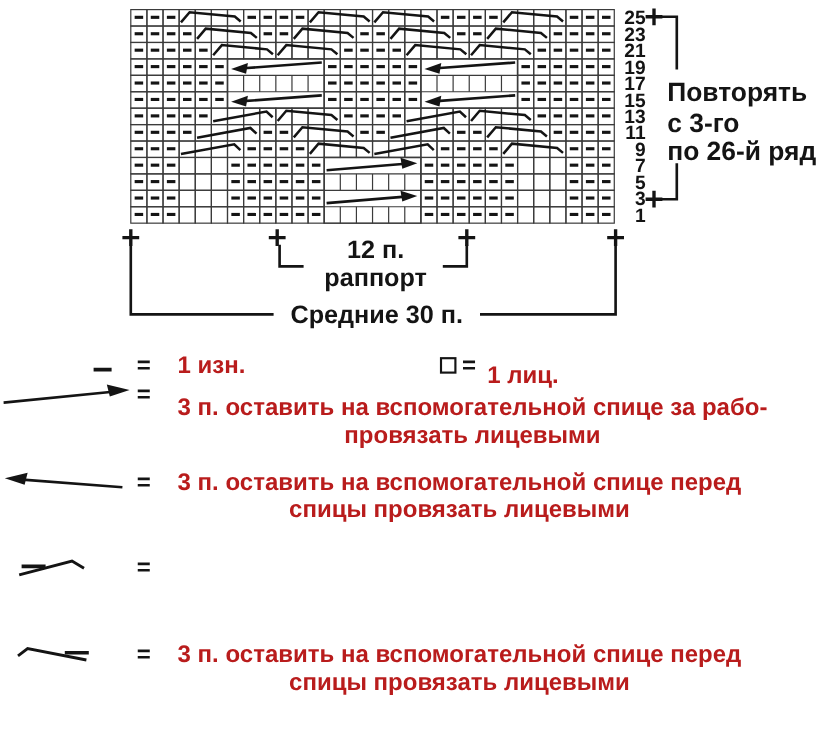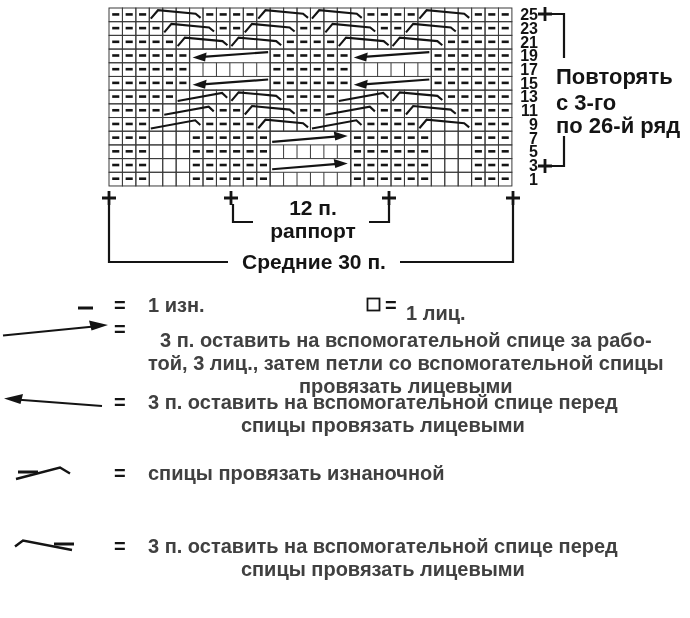--- a/index.html
+++ b/index.html
@@ -1,18 +1,18 @@
 <!DOCTYPE html>
 <html><head>
 <meta charset="utf-8">
 <style>
   html,body{margin:0;padding:0;background:#ffffff;}
   .stage{position:relative;width:690px;height:618px;background:#ffffff;overflow:hidden;
          font-family:"Liberation Sans",sans-serif;text-align:center;}
-  .leg-text{position:absolute;font:700 20px/23px "Liberation Sans",sans-serif;color:#404040;white-space:nowrap;}
+  .leg-text{position:absolute;font:700 20px/23px "Liberation Sans",sans-serif;color:#b91c1c;white-space:nowrap;}
   .leg-eq{position:absolute;font:700 20px/23px "Liberation Sans",sans-serif;color:#141414;}
   .leg-sym{position:absolute;}
   svg text{font-family:"Liberation Sans",sans-serif;fill:#141414;}
 </style>
 </head>
 <body>
 
 <div class="stage">
 
   
@@ -690,21 +690,20 @@
   <span class="leg-text" style="left:406px;top:302px">1 лиц.</span>
 
   
   <svg class="leg-sym" style="left:2px;top:319px" width="115" height="20">
     <line x1="1" y1="16.5" x2="92" y2="7.5" stroke="#141414" stroke-width="2.2"></line>
     <polygon points="106,6 87,1.5 89.5,11.5" fill="#141414"></polygon>
   </svg>
   <span class="leg-eq" style="left:114px;top:318px">=</span>
   <div class="leg-text" style="left:148px;top:329px">
     <div>3 п. оставить на вспомогательной спице за рабо-</div>
-    <div>той, 3 лиц., затем петли со вспомогательной спицы</div>
     <div>провязать лицевыми</div>
   </div>
 
   
   <svg class="leg-sym" style="left:2px;top:392px" width="115" height="20">
     <polygon points="2,6.5 21,2 18.5,12" fill="#141414"></polygon>
     <line x1="14" y1="7.5" x2="100" y2="14" stroke="#141414" stroke-width="2.2"></line>
   </svg>
   <span class="leg-eq" style="left:114px;top:391px">=</span>
   <div class="leg-text" style="left:148px;top:391px">
@@ -712,21 +711,20 @@
     <div>спицы провязать лицевыми</div>
   </div>
 
   
   <svg class="leg-sym" style="left:2px;top:463px" width="115" height="22">
     <line x1="16" y1="9" x2="36" y2="9" stroke="#141414" stroke-width="3"></line>
     <polyline points="14,16 58,4.5 68,10.5" fill="none" stroke="#141414" stroke-width="2.4"></polyline>
   </svg>
   <span class="leg-eq" style="left:114px;top:462px">=</span>
   <div class="leg-text" style="left:148px;top:462px">
-    <div>спицы провязать изнаночной</div>
   </div>
 
   
   <svg class="leg-sym" style="left:2px;top:536px" width="115" height="22">
     <polyline points="13,10.5 21,4.5 70,14" fill="none" stroke="#141414" stroke-width="2.4"></polyline>
     <line x1="52" y1="8" x2="72" y2="8" stroke="#141414" stroke-width="3"></line>
   </svg>
   <span class="leg-eq" style="left:114px;top:535px">=</span>
   <div class="leg-text" style="left:148px;top:535px">
     <div>3 п. оставить на вспомогательной спице перед</div>

